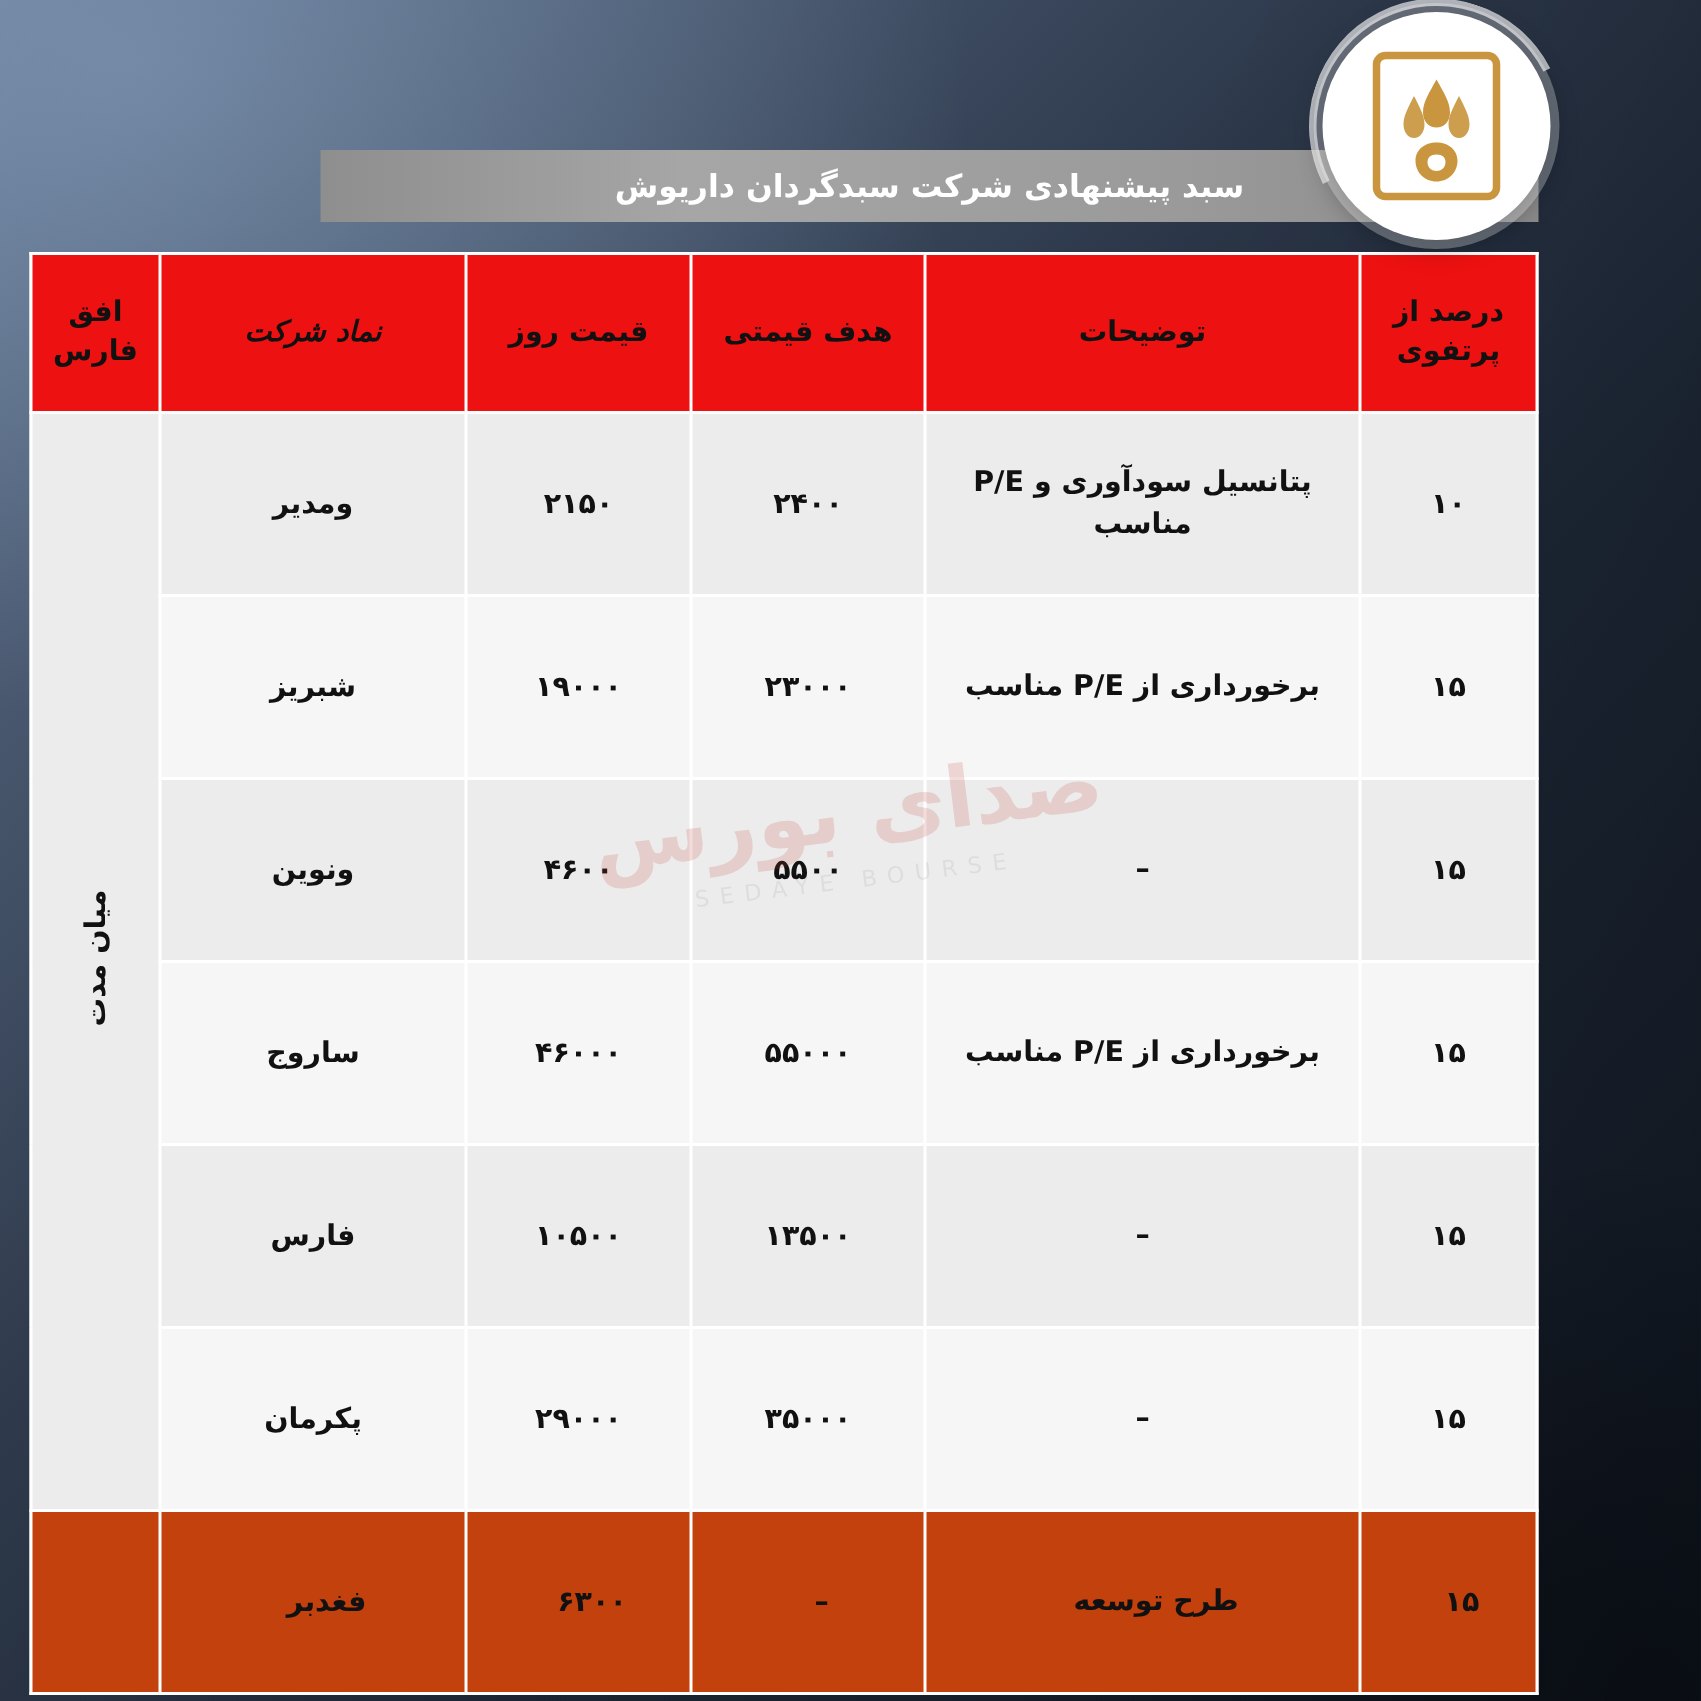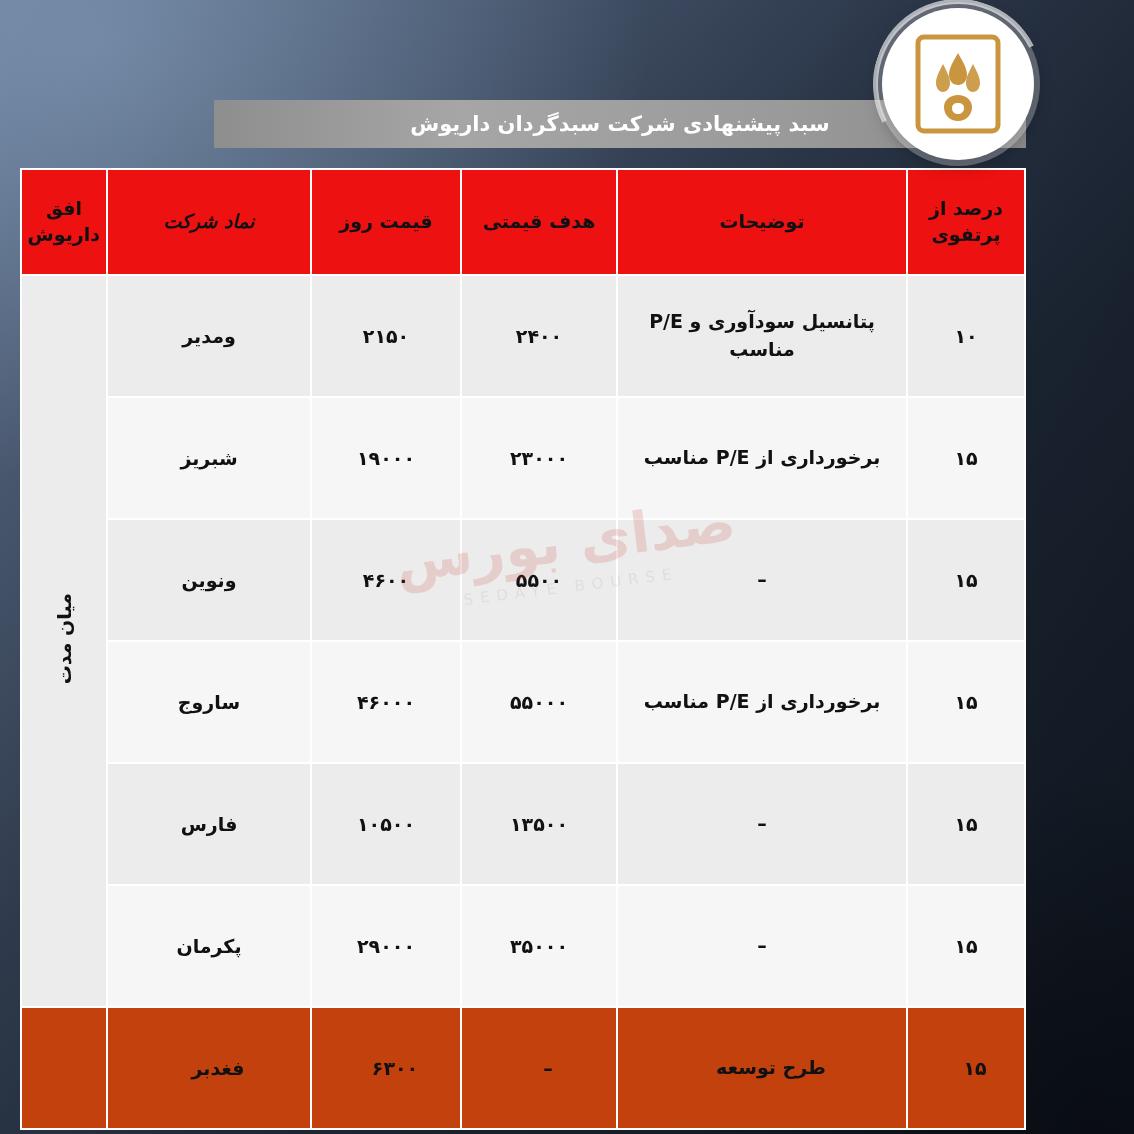--- a/index.html
+++ b/index.html
@@ -225,21 +225,21 @@
 
   <div class="table-wrap">
     <table class="basket">
       <thead>
         <tr>
           <th class="col-pct">درصد از پرتفوی</th>
           <th class="col-desc">توضیحات</th>
           <th class="col-target">هدف قیمتی</th>
           <th class="col-price">قیمت روز</th>
           <th class="col-symbol">نماد شرکت</th>
-          <th class="col-horizon">افق داریوش</th>
+          <th class="col-horizon">افق فارس</th>
         </tr>
       </thead>
       <tbody>
         <tr>
           <td>۱۰</td>
           <td class="desc">پتانسیل سودآوری و P/E مناسب</td>
           <td>۲۴۰۰</td>
           <td>۲۱۵۰</td>
           <td>ومدیر</td>
           <td class="horizon-cell" rowspan="6">

